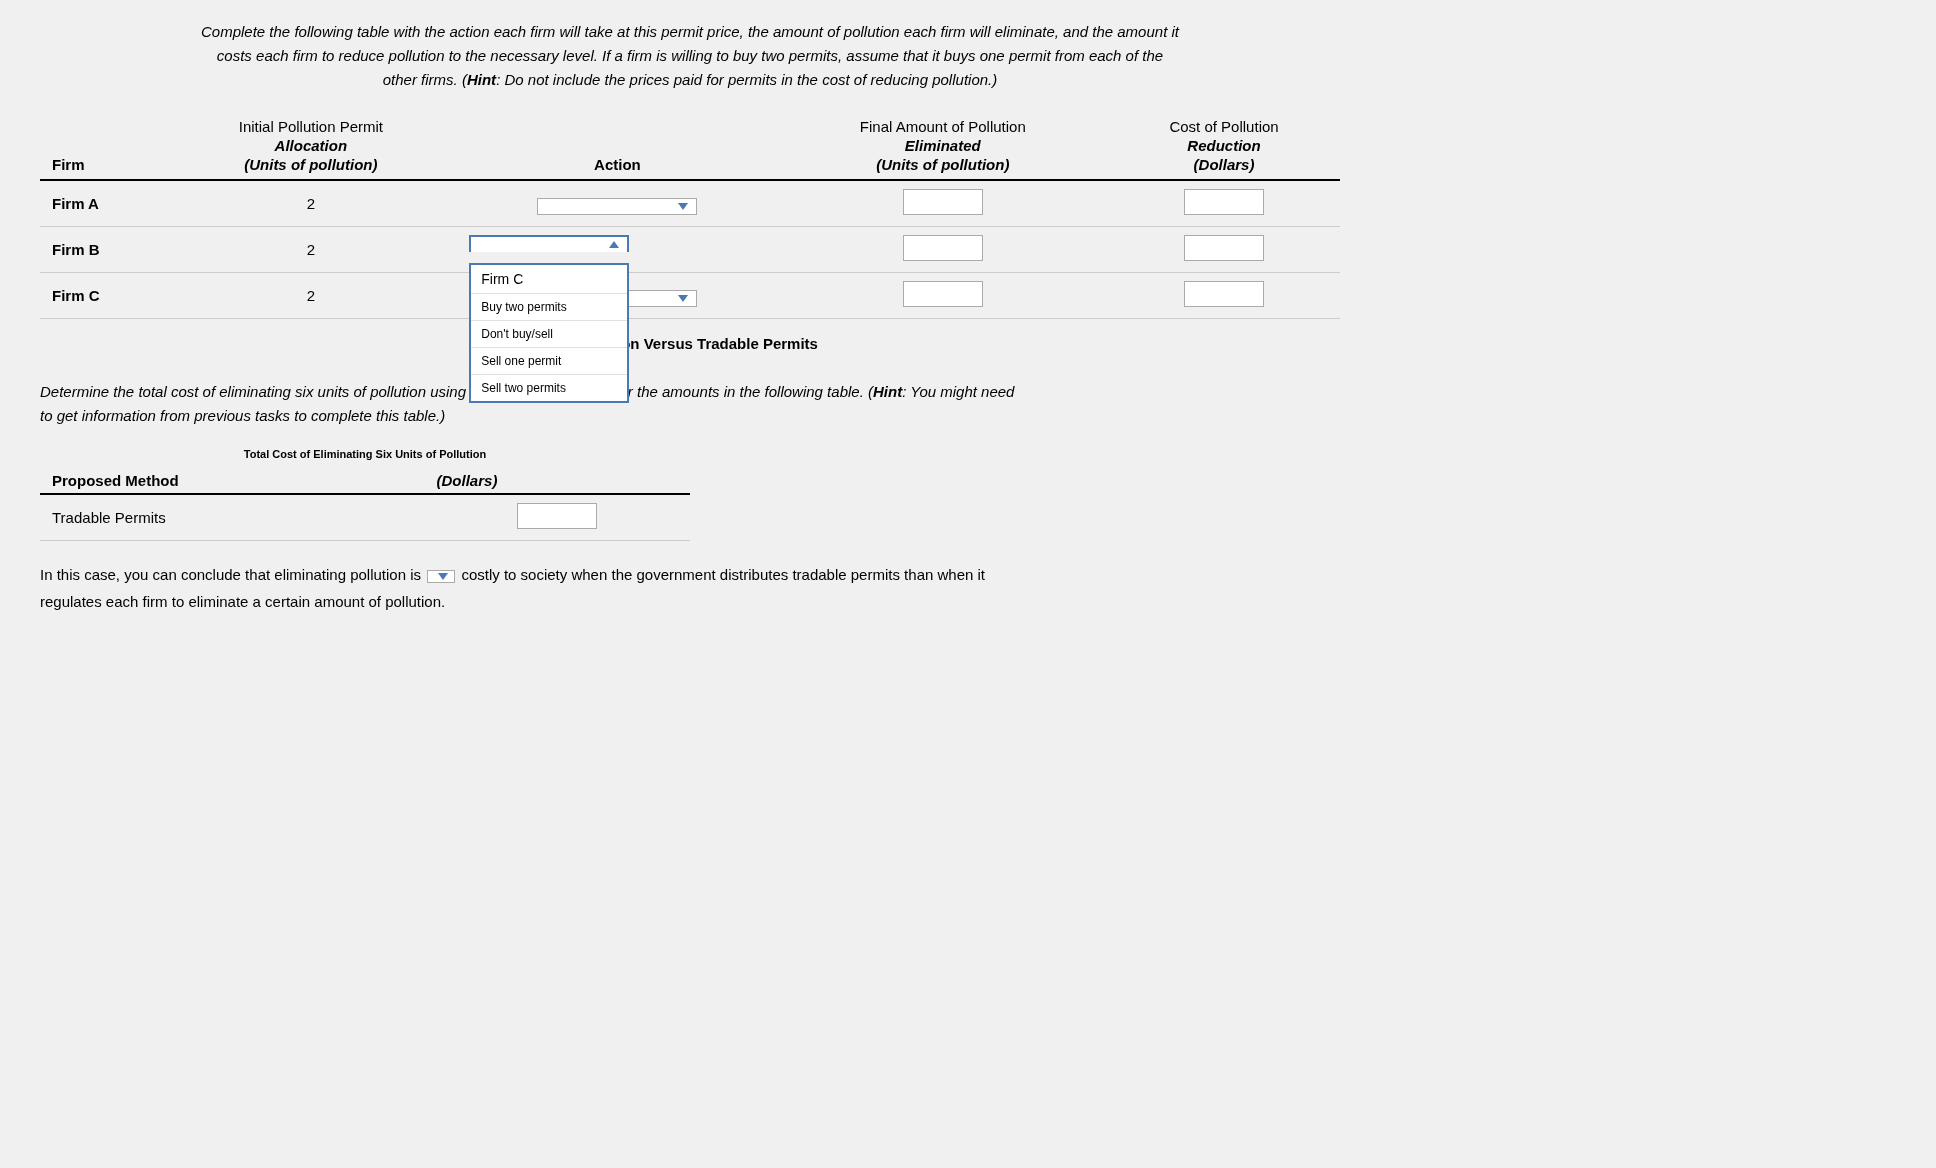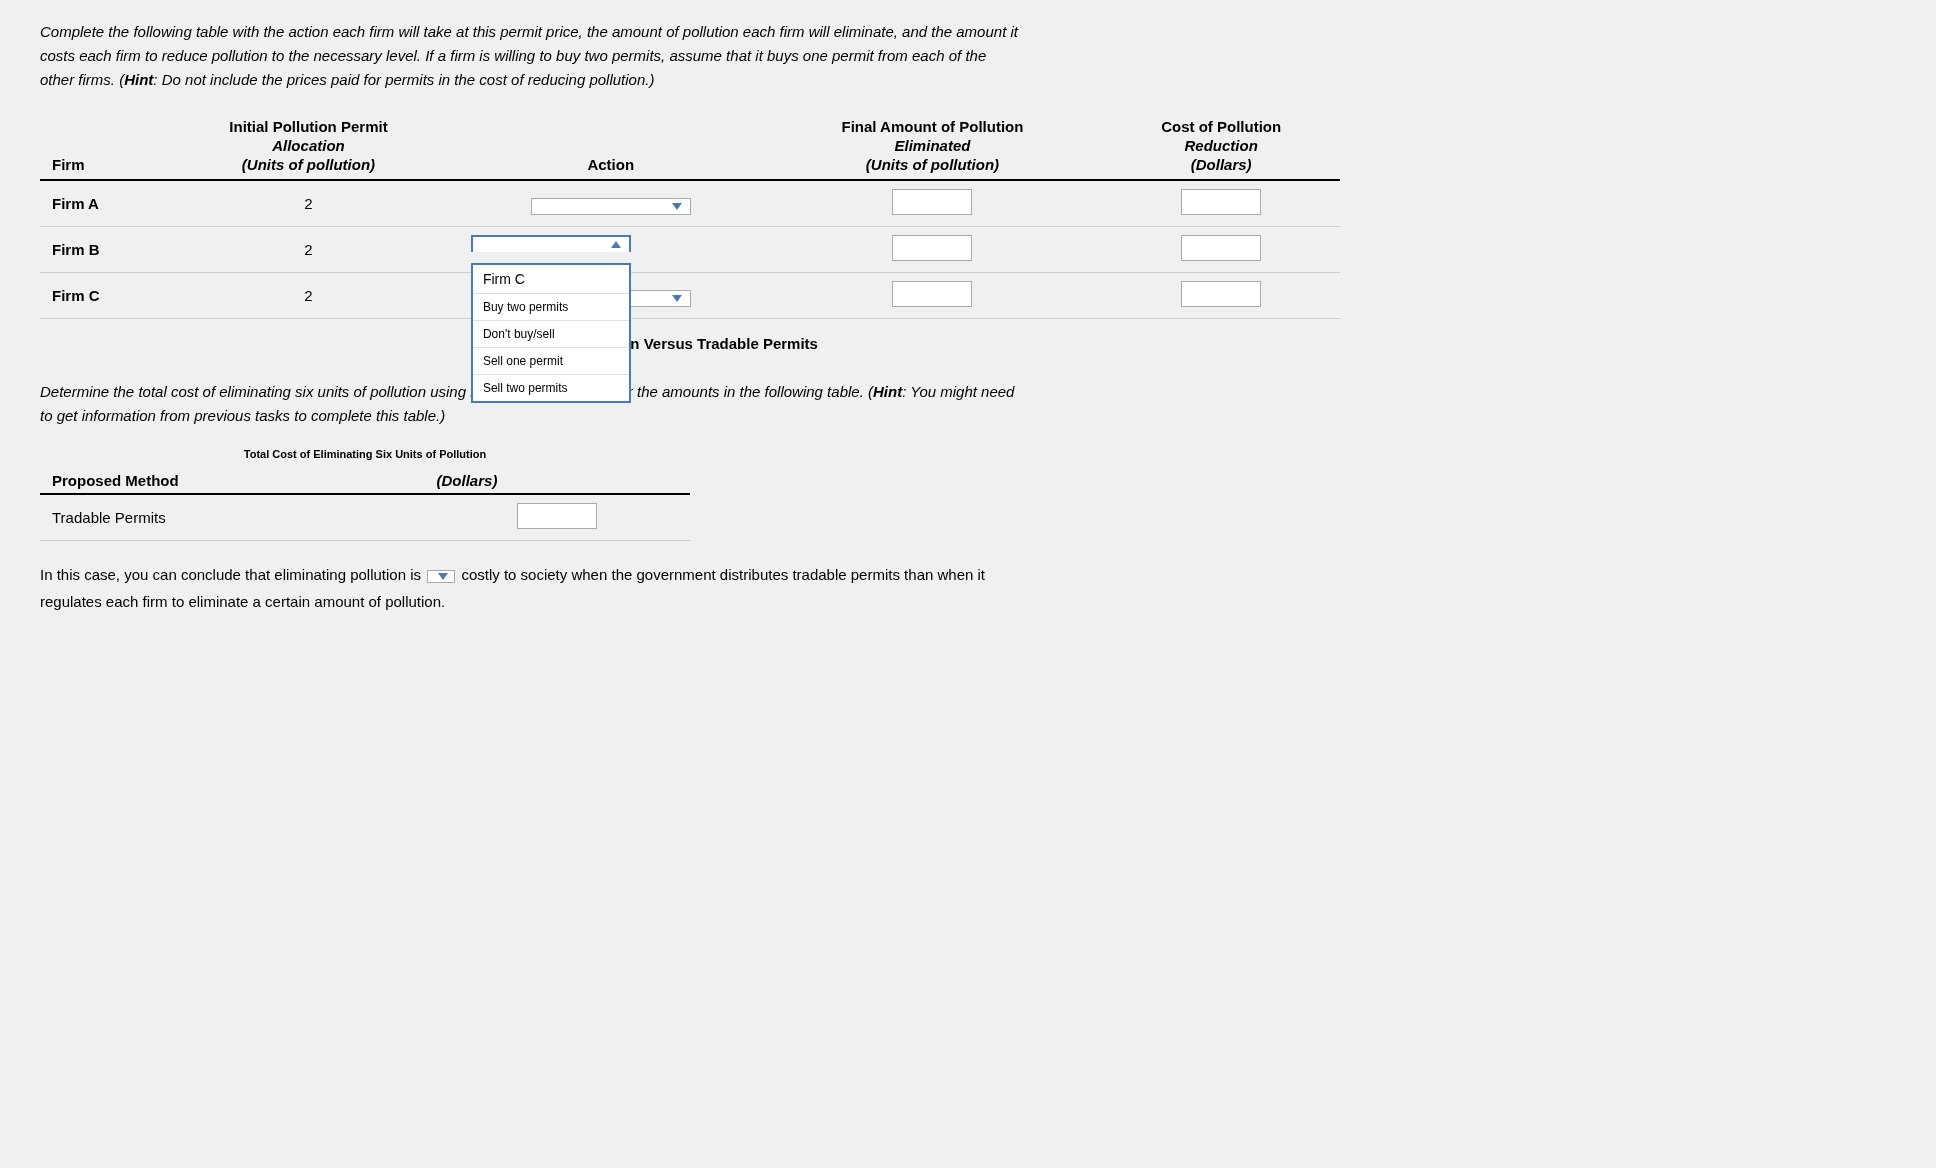--- a/index.html
+++ b/index.html
@@ -8,20 +8,21 @@
       font-size: 15px;
       background: #f0f0f0;
       padding: 20px 40px;
       color: #000;
     }
     .intro-text {
       font-style: italic;
       margin-bottom: 20px;
       line-height: 1.6;
       max-width: 1300px;
+      text-align: center;
     }
     .intro-text strong {
       font-weight: bold;
       font-style: italic;
     }
     
     .main-table {
       border-collapse: collapse;
       margin-bottom: 20px;
       width: 100%;
@@ -33,21 +34,21 @@
       vertical-align: middle;
     }
     .main-table .firm-col {
       text-align: left;
       font-weight: bold;
     }
     .main-table thead th {
       font-weight: bold;
     }
     .main-table .header-top th {
-      font-weight: bold;
+      font-weight: normal;
       border-bottom: none;
       padding-bottom: 2px;
     }
     .main-table .header-sub th {
       font-style: italic;
       font-weight: bold;
       border-bottom: none;
       padding-top: 0;
       padding-bottom: 2px;
     }

